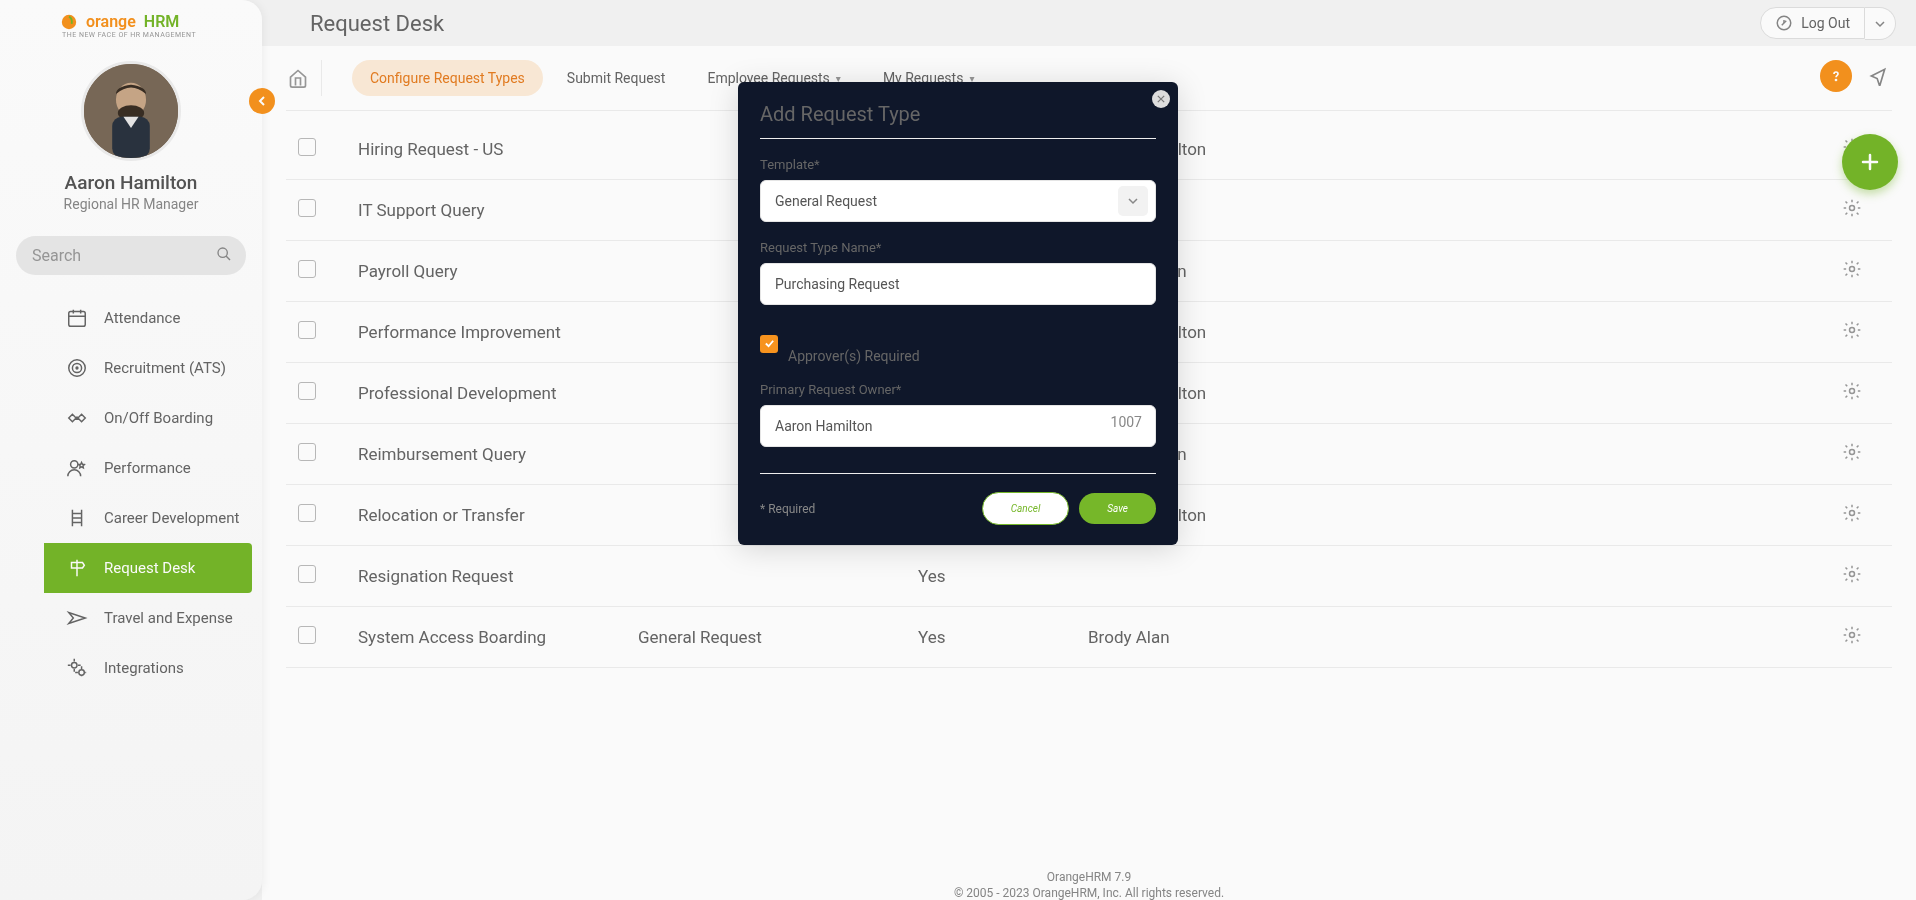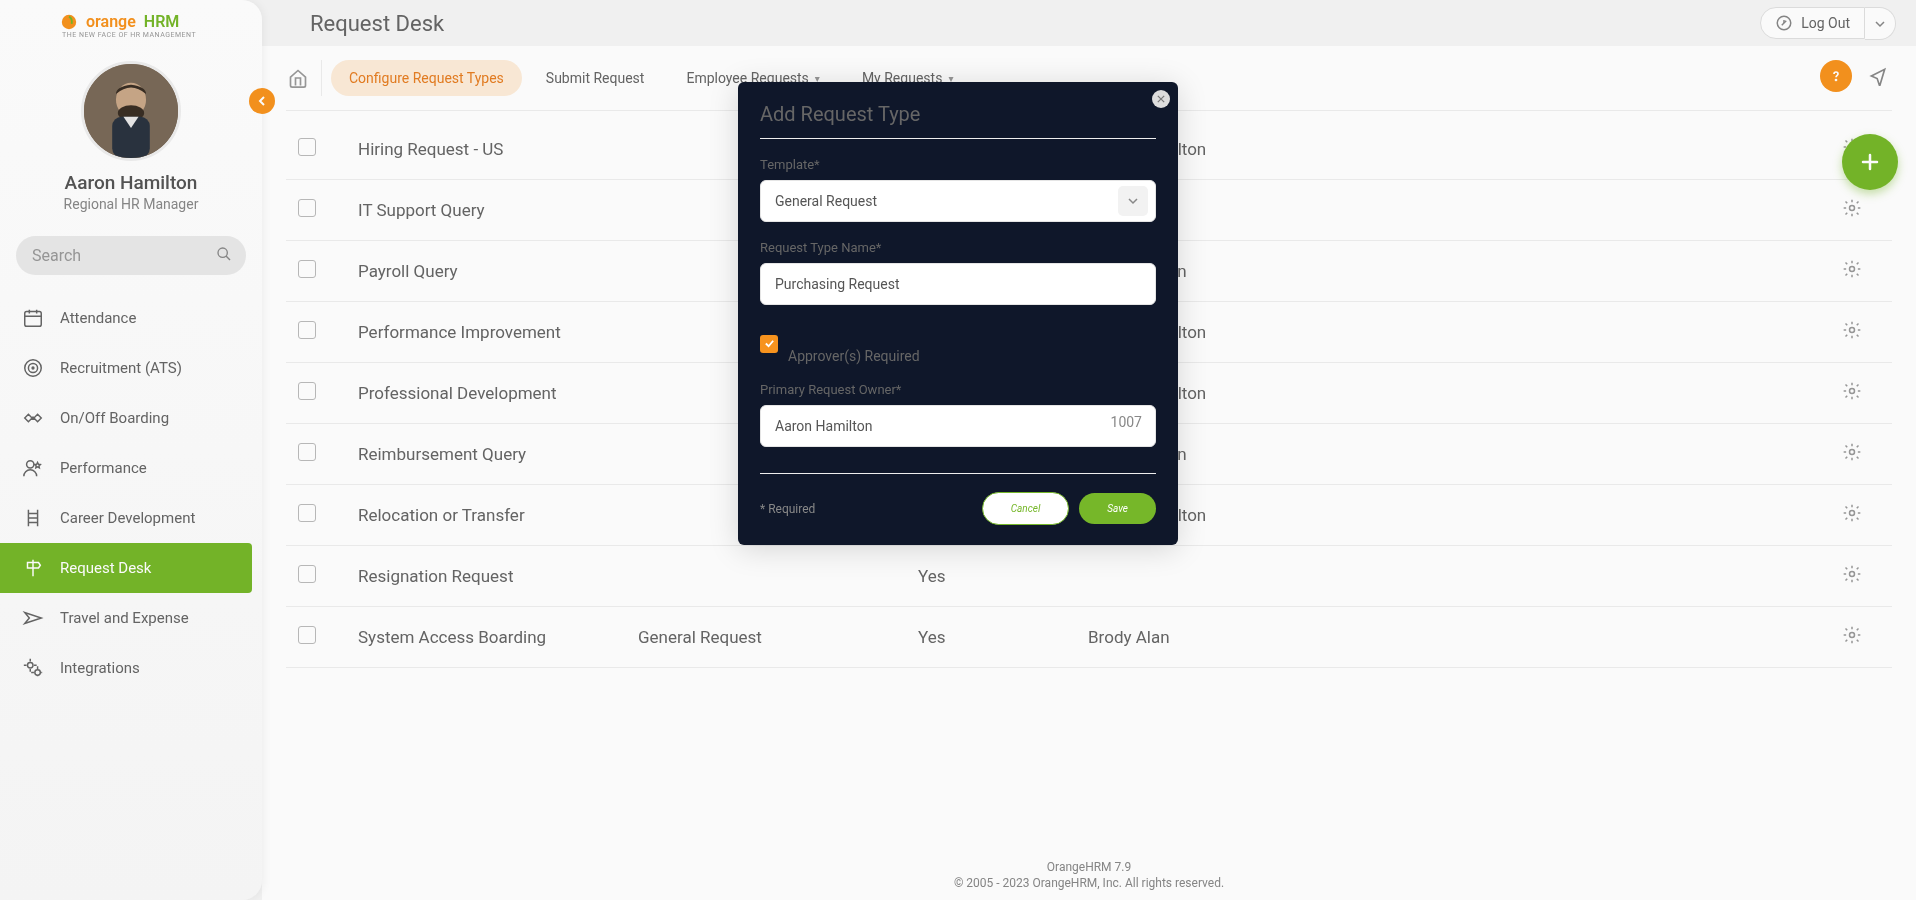--- a/index.html
+++ b/index.html
@@ -23,44 +23,44 @@
   .avatar-wrap { display: flex; flex-direction: column; align-items: center; padding: 14px 0 10px; }
   .avatar { width: 100px; height: 100px; border-radius: 50%; background: linear-gradient(135deg, #8a7560 0%, #6b5a48 100%); border: 3px solid #eee; display: flex; align-items: center; justify-content: center; overflow: hidden; }
   .avatar svg { width: 100%; height: 100%; }
   .user-name { font-size: 19px; color: #555; font-weight: 500; margin-top: 10px; }
   .user-role { font-size: 14px; color: #888; margin-top: 2px; }
   .search-wrap { margin: 14px 16px; position: relative; }
   .search-input { width: 100%; border: none; background: #e9e9e9; border-radius: 22px; padding: 10px 40px 10px 16px; font-size: 16px; color: #666; outline: none; }
   .search-input::placeholder { color: #999; }
   .search-icon-btn { position: absolute; right: 14px; top: 50%; transform: translateY(-50%); color: #888; }
   .nav { list-style: none; padding: 4px 0; }
-  .nav-item { display: flex; align-items: center; gap: 14px; padding: 12px 20px; color: #666; font-size: 15px; cursor: pointer; }
+  .nav-item { display: flex; align-items: center; gap: 14px; padding: 12px 20px; color: #666; font-size: 15px; cursor: pointer; margin-left: 44px; }
   .nav-item.active { background: #76b729; color: #fff; border-radius: 0 4px 4px 0; margin-right: 10px; }
   .nav-icon { width: 26px; height: 26px; display: flex; align-items: center; justify-content: center; flex-shrink: 0; }
 
   
   .main { position: absolute; top: 46px; left: 262px; right: 0; bottom: 0; background: #fff; padding: 0 24px; }
-  .tabs { display: flex; align-items: center; gap: 1px; padding: 14px 0; border-bottom: 1px solid #eee; position: relative; }
+  .tabs { display: flex; align-items: center; gap: 22px; padding: 14px 0; border-bottom: 1px solid #eee; position: relative; }
   .home-tab { width: 36px; height: 36px; border-right: 1px solid #eee; display: flex; align-items: center; justify-content: center; color: #888; margin-right: 8px; padding-right: 12px; }
   .tab { padding: 10px 18px; border-radius: 20px; font-size: 14px; color: #666; cursor: pointer; display: flex; align-items: center; gap: 6px; }
   .tab.active { background: #fdecd9; color: #e67e22; }
   .tab-chevron { font-size: 10px; color: #999; }
   .tabs-right { position: absolute; right: 0; top: 14px; display: flex; align-items: center; gap: 12px; }
   .help-btn { width: 32px; height: 32px; border-radius: 50%; background: #f7931e; color: #fff; display: flex; align-items: center; justify-content: center; cursor: pointer; }
   .share-btn { width: 28px; height: 28px; color: #888; display: flex; align-items: center; justify-content: center; cursor: pointer; }
   .fab { position: absolute; right: 18px; top: 88px; width: 56px; height: 56px; border-radius: 50%; background: #76b729; color: #fff; display: flex; align-items: center; justify-content: center; font-size: 28px; cursor: pointer; box-shadow: 0 4px 10px rgba(118,183,41,0.4); z-index: 3;}
 
   .table { width: 100%; border-collapse: collapse; margin-top: 8px; }
   .table tr { border-bottom: 1px solid #eee; }
   .table td { padding: 18px 12px; font-size: 17px; color: #666; }
   .row-check { width: 18px; height: 18px; border: 1.5px solid #bbb; border-radius: 3px; display: inline-block; cursor: pointer; }
   .gear-cell { text-align: right; padding-right: 30px !important; }
   .gear { color: #999; cursor: pointer; }
 
-  .footer { position: absolute; bottom: 10px; left: 0; right: 0; text-align: center; font-size: 12px; color: #888; }
+  .footer { position: absolute; bottom: 0; left: 0; right: 0; text-align: center; font-size: 12px; color: #888; }
   .footer-line2 { margin-top: 2px; }
 
   
   .scrim { position: absolute; inset: 0; background: rgba(0,0,0,0.02); z-index: 10; }
   .modal { position: absolute; top: 82px; left: 50%; transform: translateX(-50%); width: 440px; background: #0f172a; border-radius: 6px; box-shadow: 0 4px 30px rgba(0,0,0,0.15); z-index: 20; padding: 20px 22px; }
   .modal-close { position: absolute; top: 8px; right: 8px; width: 18px; height: 18px; border-radius: 50%; background: #ddd; color: #777; display: flex; align-items: center; justify-content: center; font-size: 11px; cursor: pointer; }
   .modal-title { font-size: 20px; color: #666; font-weight: 400; padding-bottom: 12px; border-bottom: 1px solid #eee; }
   .form-label { font-size: 13px; color: #666; margin-top: 18px; display: block; }
   .form-select, .form-input { width: 100%; border: 1px solid #e5e5e5; border-radius: 6px; padding: 12px 14px; font-size: 14px; color: #555; margin-top: 8px; background: #fff; outline: none; }
   .select-wrap { position: relative; }

